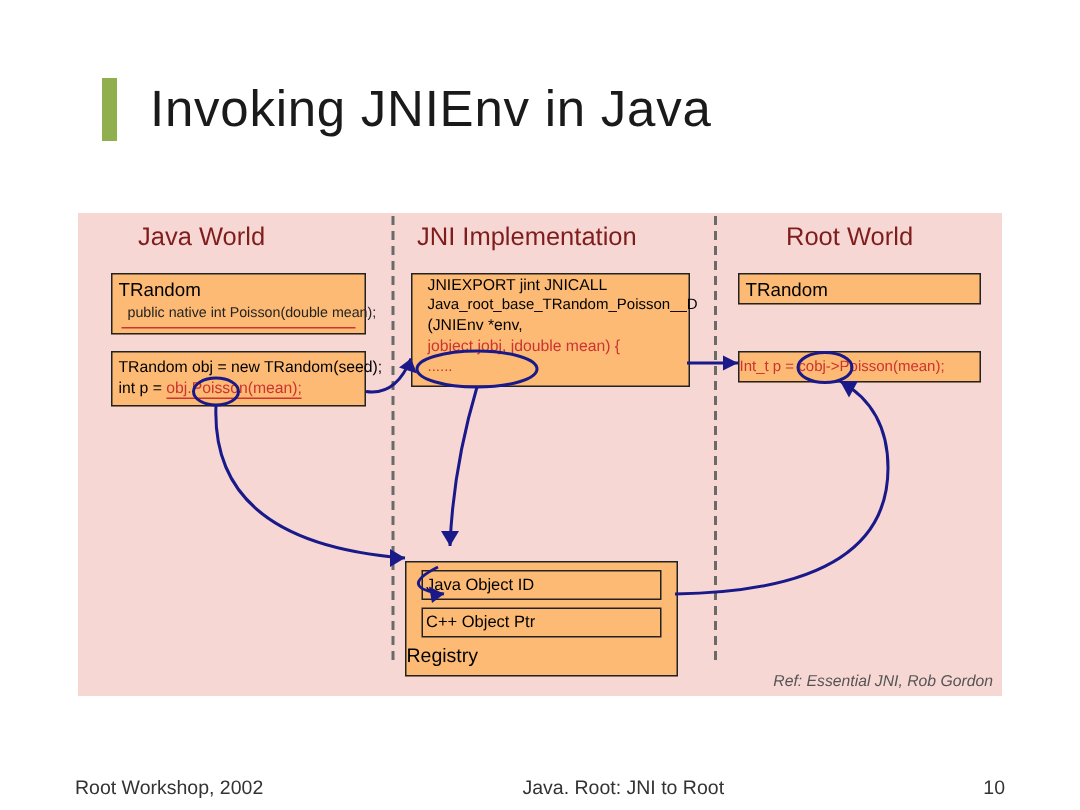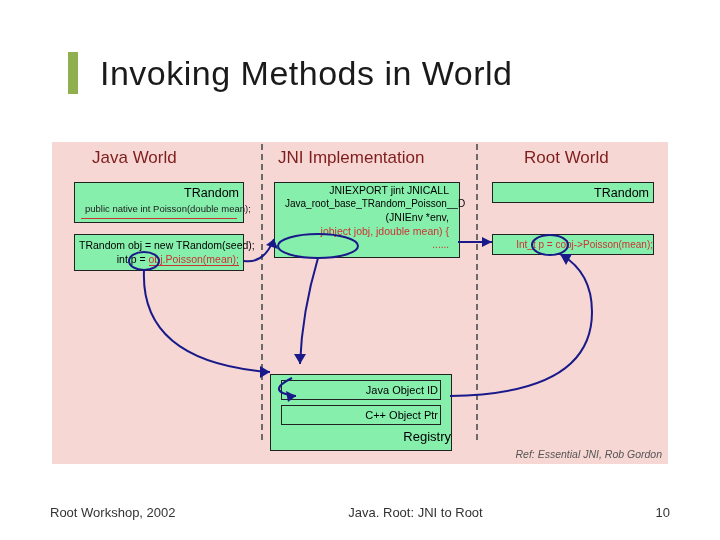--- a/index.html
+++ b/index.html
@@ -54,23 +54,23 @@
     position: absolute;
     top: 2px; bottom: 24px;
     border-left: 2px dashed #6a6a6a;
   }
   .vsep1 { left: 209px; }
   .vsep2 { left: 424px; }
 
   
   .box {
     position: absolute;
-    background: #86efac;
+    background: #fdba74;
     border: 1px solid #222;
-    text-align: right;
+    text-align: left;
   }
   .box .h  { font-size: 12.5px; padding: 3px 4px 2px; }
   .box .sm { font-size: 9.5px;  color: #222; padding: 1px 4px 3px; line-height: 1.25; white-space: nowrap; }
   .box .sm.red-under { border-bottom: 1px solid #c33; margin: 0 6px 3px; }
 
   
   .box.jclass { left: 22px; top: 40px; width: 168px; }
   .box.jcall  { left: 22px; top: 92px; width: 168px; padding: 3px 0 4px; }
   .jcall .ln  { font-size: 10.5px; padding: 1px 4px; white-space: nowrap; }
   .jcall .ln .red { color: #c33; border-bottom: 1px solid #c33; }
@@ -100,33 +100,33 @@
 
   
   svg.overlay { position: absolute; left: 0; top: 0; width: 616px; height: 322px; pointer-events: none; }
   .arrow { stroke: #19198a; stroke-width: 2; fill: none; }
   .arrowhead { fill: #19198a; }
   .ring { stroke: #19198a; stroke-width: 2; fill: none; }
 
   
   .footer {
     position: absolute;
-    left: 0; right: 0; bottom: 20px;
+    left: 0; right: 0; bottom: 8px;
     display: flex; justify-content: space-between;
     font-family: Verdana, Geneva, sans-serif;
     font-size: 13px; color: #333;
     padding: 0 50px;
   }
 </style>
 </head>
 <body>
 
 <div class="title-wrap">
   <div class="title-accent"></div>
-  <div class="title">Invoking Methods in World</div>
+  <div class="title">Invoking JNIEnv in Java</div>
 </div>
 
 <div class="diagram">
   <div class="vsep1"></div>
   <div class="vsep2"></div>
 
   <div class="col-head java">Java World</div>
   <div class="col-head jni">JNI Implementation</div>
   <div class="col-head root">Root World</div>
 

